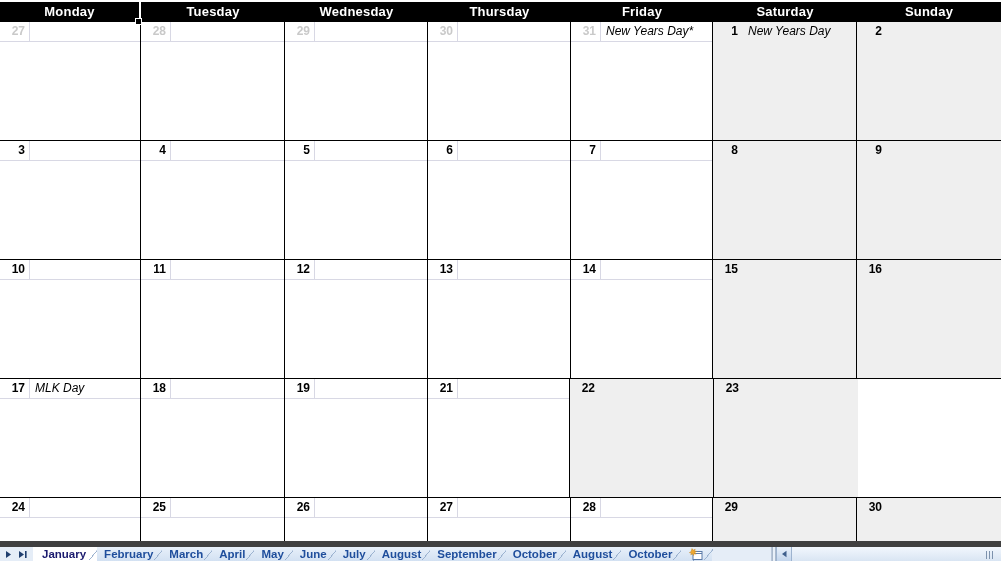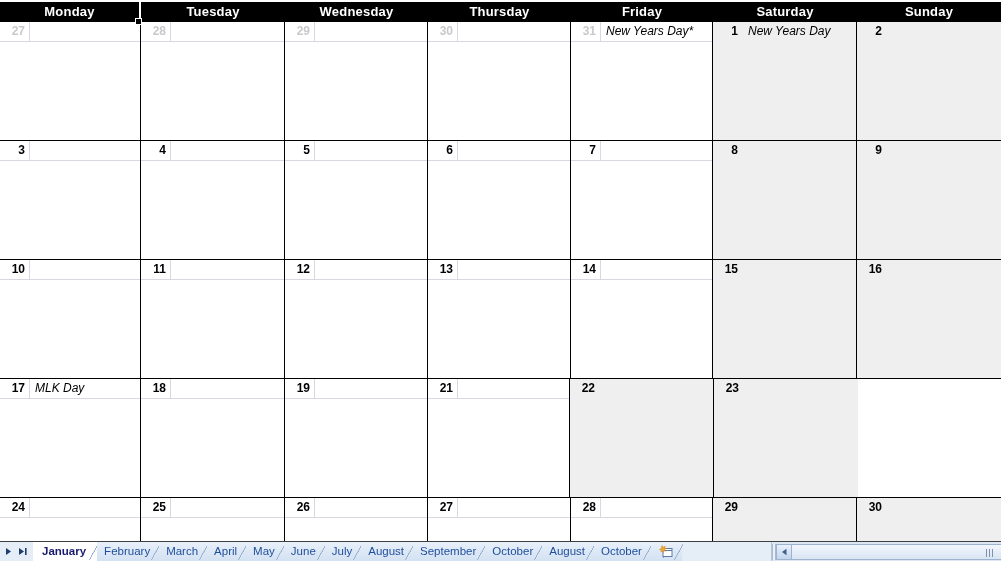--- a/index.html
+++ b/index.html
@@ -123,21 +123,21 @@
   
   .tabbar {
     position: absolute;
     left: 0;
     top: 541px;
     width: 1001px;
     height: 20px;
     background: #e5edf7;
     display: flex;
     align-items: stretch;
-    border-top: 1px solid #404040;
+    border-top: 6px solid #404040;
     box-sizing: border-box;
     overflow: hidden;
   }
   .nav-btns {
     flex: 0 0 auto;
     display: flex;
     align-items: center;
     padding: 0 3px 0 2px;
     gap: 2px;
   }
@@ -159,20 +159,21 @@
   .tab {
     flex: 0 0 auto;
     display: flex;
     align-items: center;
     padding: 0 9px 0 7px;
     font-size: 11.5px;
     color: #1f4e9c;
     background: linear-gradient(to bottom, #e8f0fa 0%, #d3e1f2 100%);
     position: relative;
     line-height: 19px;
+    font-weight: bold;
   }
   .tab::after {
     content: "";
     position: absolute;
     right: -1px;
     top: 2px;
     bottom: 1px;
     width: 9px;
     background: linear-gradient(to bottom right, transparent 48%, #9cb3d0 49%, #9cb3d0 54%, transparent 55%);
   }

